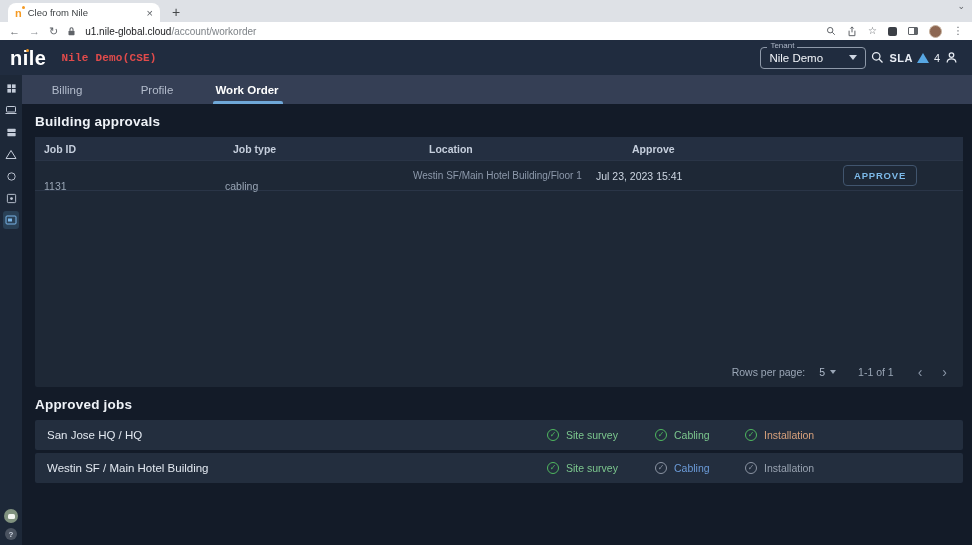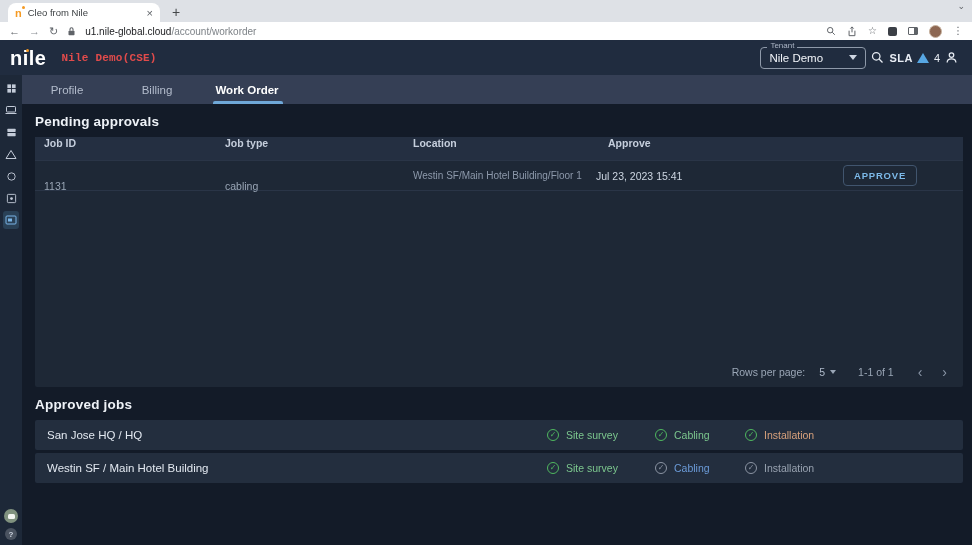--- a/index.html
+++ b/index.html
@@ -61,21 +61,21 @@
   .main { flex:1; display:flex; flex-direction:column; background:#131b28; min-width:0; }
   .tabbar { height:29px; background:#353f55; display:flex; }
   .tab-item { width:90px; display:flex; align-items:center; justify-content:center; font-size:11.5px; color:#b3bccc; position:relative; }
   .tab-item.active { color:#ffffff; font-weight:600; }
   .tab-item.active::after { content:''; position:absolute; bottom:0; left:11px; right:9px; height:3px; background:#6fa8d8; border-radius:2px 2px 0 0; }
 
   .content { flex:1; padding:10px 9px 0 13px; }
   .section-title { font-size:13.5px; color:#eef2f7; font-weight:700; margin-bottom:8px; letter-spacing:.2px; }
 
   .card { background:#1e2836; height:250px; display:flex; flex-direction:column; border-radius:2px; }
-  .thead { display:flex; background:#242f41; height:23px; align-items:flex-start; font-size:10.5px; color:#c5cedc; font-weight:600; flex:none; }
+  .thead { display:flex; background:#242f41; height:23px; align-items:center; font-size:10.5px; color:#c5cedc; font-weight:600; flex:none;gap:8px; }
   .trow { display:flex; height:31px; align-items:center; font-size:10.5px; border-bottom:1px solid #2a3547; border-top:1px solid #2a3547; flex:none; }
   .c1 { width:190px; padding-left:9px; }
   .c2 { width:188px; }
   .c3 { width:183px; }
   .c4 { width:247px; }
   .c5 { flex:1; padding-left:12px; }
   .cell-id, .cell-type { color:#9aa6b6;margin-top:20px; }
   .cell-loc { color:#8d99ab; font-size:10px; }
   .cell-done { color:#cdd6e2; }
   .approve-btn { font-family:"Liberation Sans", sans-serif; font-size:9.5px; letter-spacing:.8px; color:#7cb9e8; font-weight:700;
@@ -231,27 +231,27 @@
       <span class="sidebar-bottom">
         <span class="chat-circle">
             <span class="chat-bubble"></span>
           </span>
         <span class="help-circle">?</span>
       </span>
     </div>
 
     <div class="main">
       <div class="tabbar">
+        <span class="tab-item">Billing</span>
         <span class="tab-item">Profile</span>
-        <span class="tab-item">Billing</span>
         <span class="tab-item active">Work Order</span>
       </div>
 
       <div class="content">
-        <div class="section-title">Pending approvals</div>
+        <div class="section-title">Building approvals</div>
 
         <div class="card">
           <div class="thead">
             <span class="c1">Job ID</span>
             <span class="c2">Job type</span>
             <span class="c3">Location</span>
             <span class="c5">Approve</span>
           </div>
           <div class="trow">
             <span class="c1 cell-id">1131</span>

